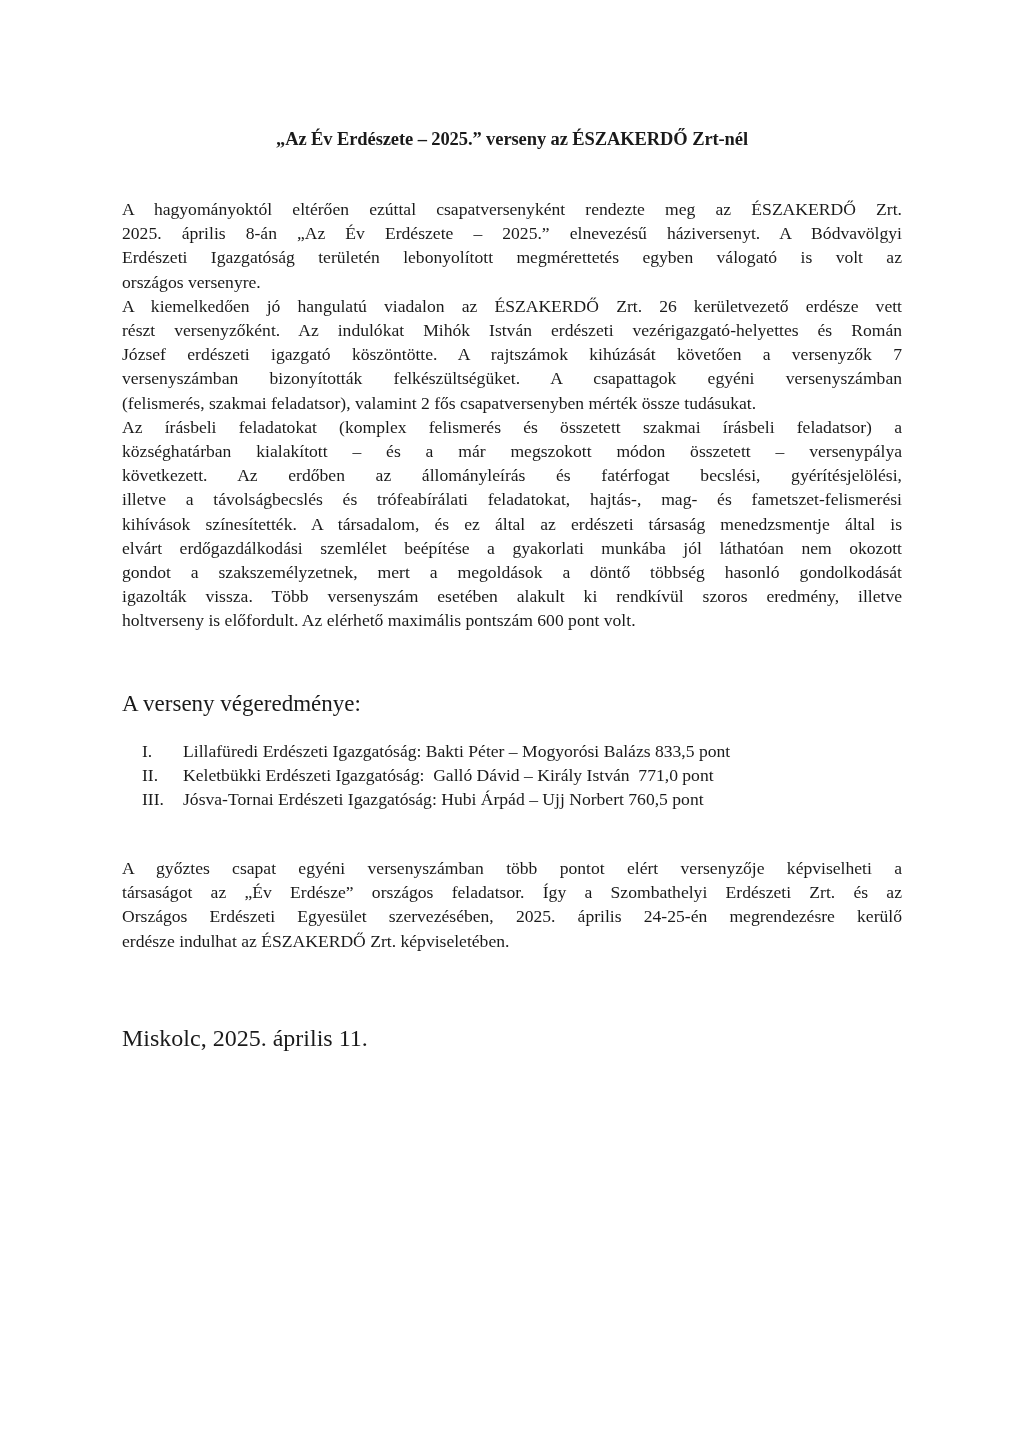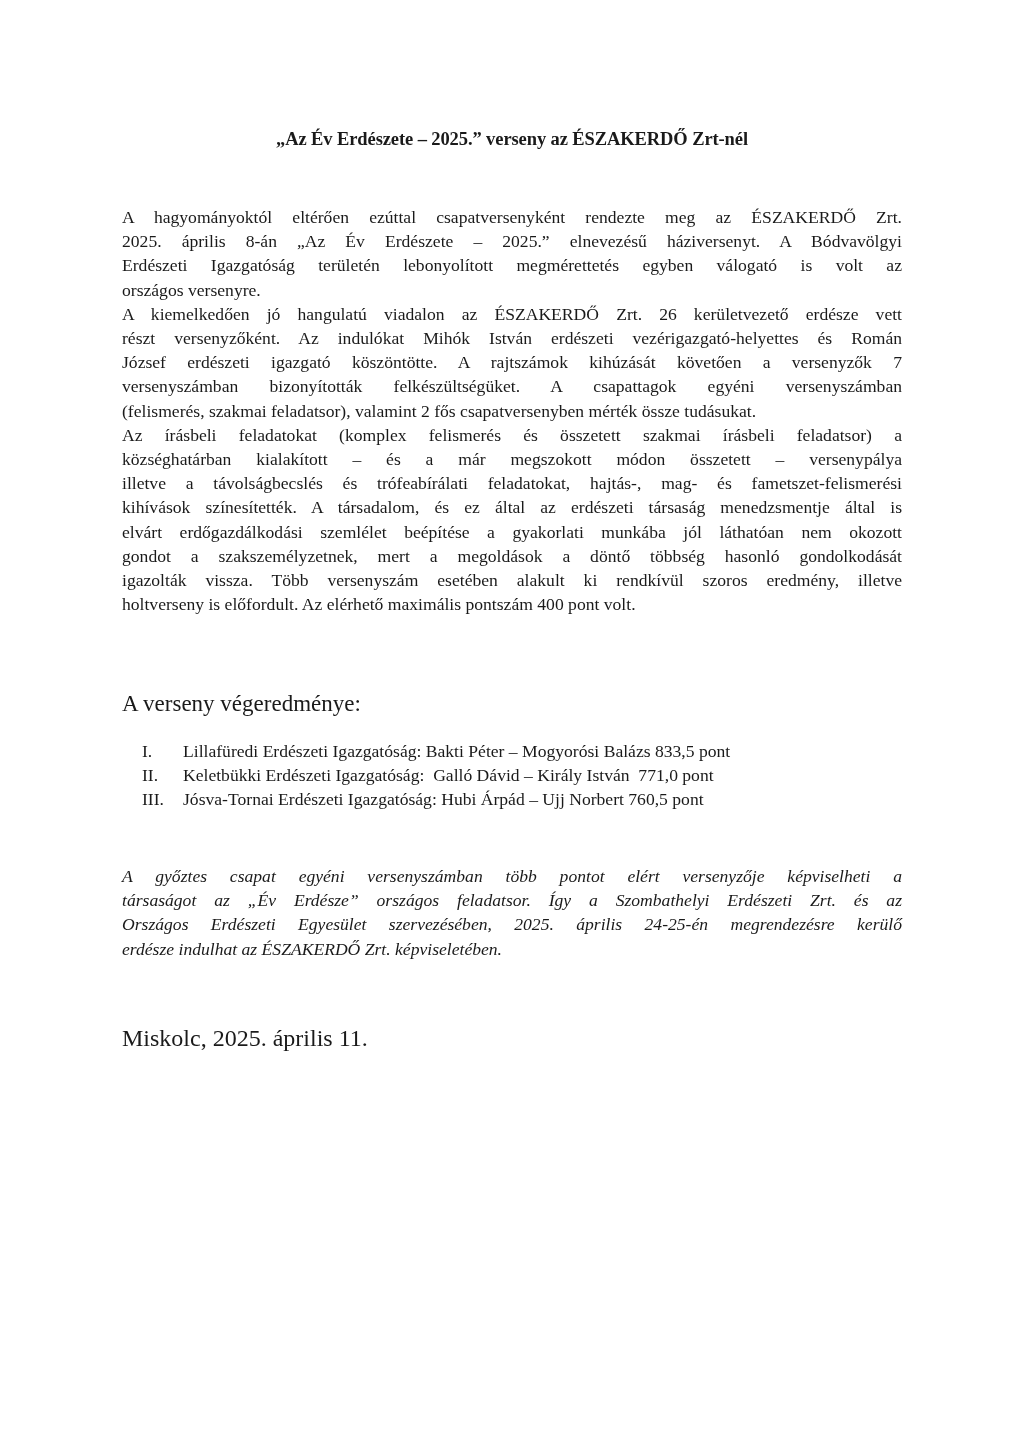--- a/index.html
+++ b/index.html
@@ -32,21 +32,20 @@
       font-size: 18.5px;
       line-height: 24px;
       letter-spacing: -0.1px;
     }
     .para {
       position: absolute;
       left: 122px;
       width: 780px;
       font-size: 17.6px;
       line-height: 24.2px;
-      margin-top: 8px;
     }
     .para .line {
       display: block;
       text-align: justify;
       text-align-last: justify;
       white-space: nowrap;
       height: 24.2px;
     }
     .para .line.last {
       text-align-last: left;
@@ -102,46 +101,47 @@
     <span class="line">A kiemelkedően jó hangulatú viadalon az ÉSZAKERDŐ Zrt. 26 kerületvezető erdésze vett</span>
     <span class="line">részt versenyzőként. Az indulókat Mihók István erdészeti vezérigazgató-helyettes és Román</span>
     <span class="line">József erdészeti igazgató köszöntötte. A rajtszámok kihúzását követően a versenyzők 7</span>
     <span class="line">versenyszámban bizonyították felkészültségüket. A csapattagok egyéni versenyszámban</span>
     <span class="line last">(felismerés, szakmai feladatsor), valamint 2 fős csapatversenyben mérték össze tudásukat.</span>
   </div>
 
   <div class="para" style="top:414.8px;">
     <span class="line">Az írásbeli feladatokat (komplex felismerés és összetett szakmai írásbeli feladatsor) a</span>
     <span class="line">községhatárban kialakított – és a már megszokott módon összetett – versenypálya</span>
+    <span class="line">következett. Az erdőben az állományleírás és fatérfogat becslési, gyérítésjelölési,</span>
     <span class="line">illetve a távolságbecslés és trófeabírálati feladatokat, hajtás-, mag- és fametszet-felismerési</span>
     <span class="line">kihívások színesítették. A társadalom, és ez által az erdészeti társaság menedzsmentje által is</span>
     <span class="line">elvárt erdőgazdálkodási szemlélet beépítése a gyakorlati munkába jól láthatóan nem okozott</span>
     <span class="line">gondot a szakszemélyzetnek, mert a megoldások a döntő többség hasonló gondolkodását</span>
     <span class="line">igazolták vissza. Több versenyszám esetében alakult ki rendkívül szoros eredmény, illetve</span>
-    <span class="line last">holtverseny is előfordult. Az elérhető maximális pontszám 400 pont volt.</span>
+    <span class="line last">holtverseny is előfordult. Az elérhető maximális pontszám 600 pont volt.</span>
   </div>
 
   <div class="results-heading">A verseny végeredménye:</div>
 
   <ul class="results-list">
     <li>
       <span class="num">I.</span>
       <span>Lillafüredi Erdészeti Igazgatóság: Bakti Péter – Mogyorósi Balázs 833,5 pont</span>
     </li>
     <li>
       <span class="num">II.</span>
       <span>Keletbükki Erdészeti Igazgatóság:  Galló Dávid – Király István  771,0 pont</span>
     </li>
     <li>
       <span class="num">III.</span>
       <span>Jósva-Tornai Erdészeti Igazgatóság: Hubi Árpád – Ujj Norbert 760,5 pont</span>
     </li>
   </ul>
 
-  <div class="para" style="top:856px;font-style:italic;">
+  <div class="para" style="top:856px;">
     <span class="line">A győztes csapat egyéni versenyszámban több pontot elért versenyzője képviselheti a</span>
     <span class="line">társaságot az „Év Erdésze” országos feladatsor. Így a Szombathelyi Erdészeti Zrt. és az</span>
     <span class="line">Országos Erdészeti Egyesület szervezésében, 2025. április 24-25-én megrendezésre kerülő</span>
     <span class="line last">erdésze indulhat az ÉSZAKERDŐ Zrt. képviseletében.</span>
   </div>
 
   <div class="signoff">Miskolc, 2025. április 11.</div>
 
 </div>
 

